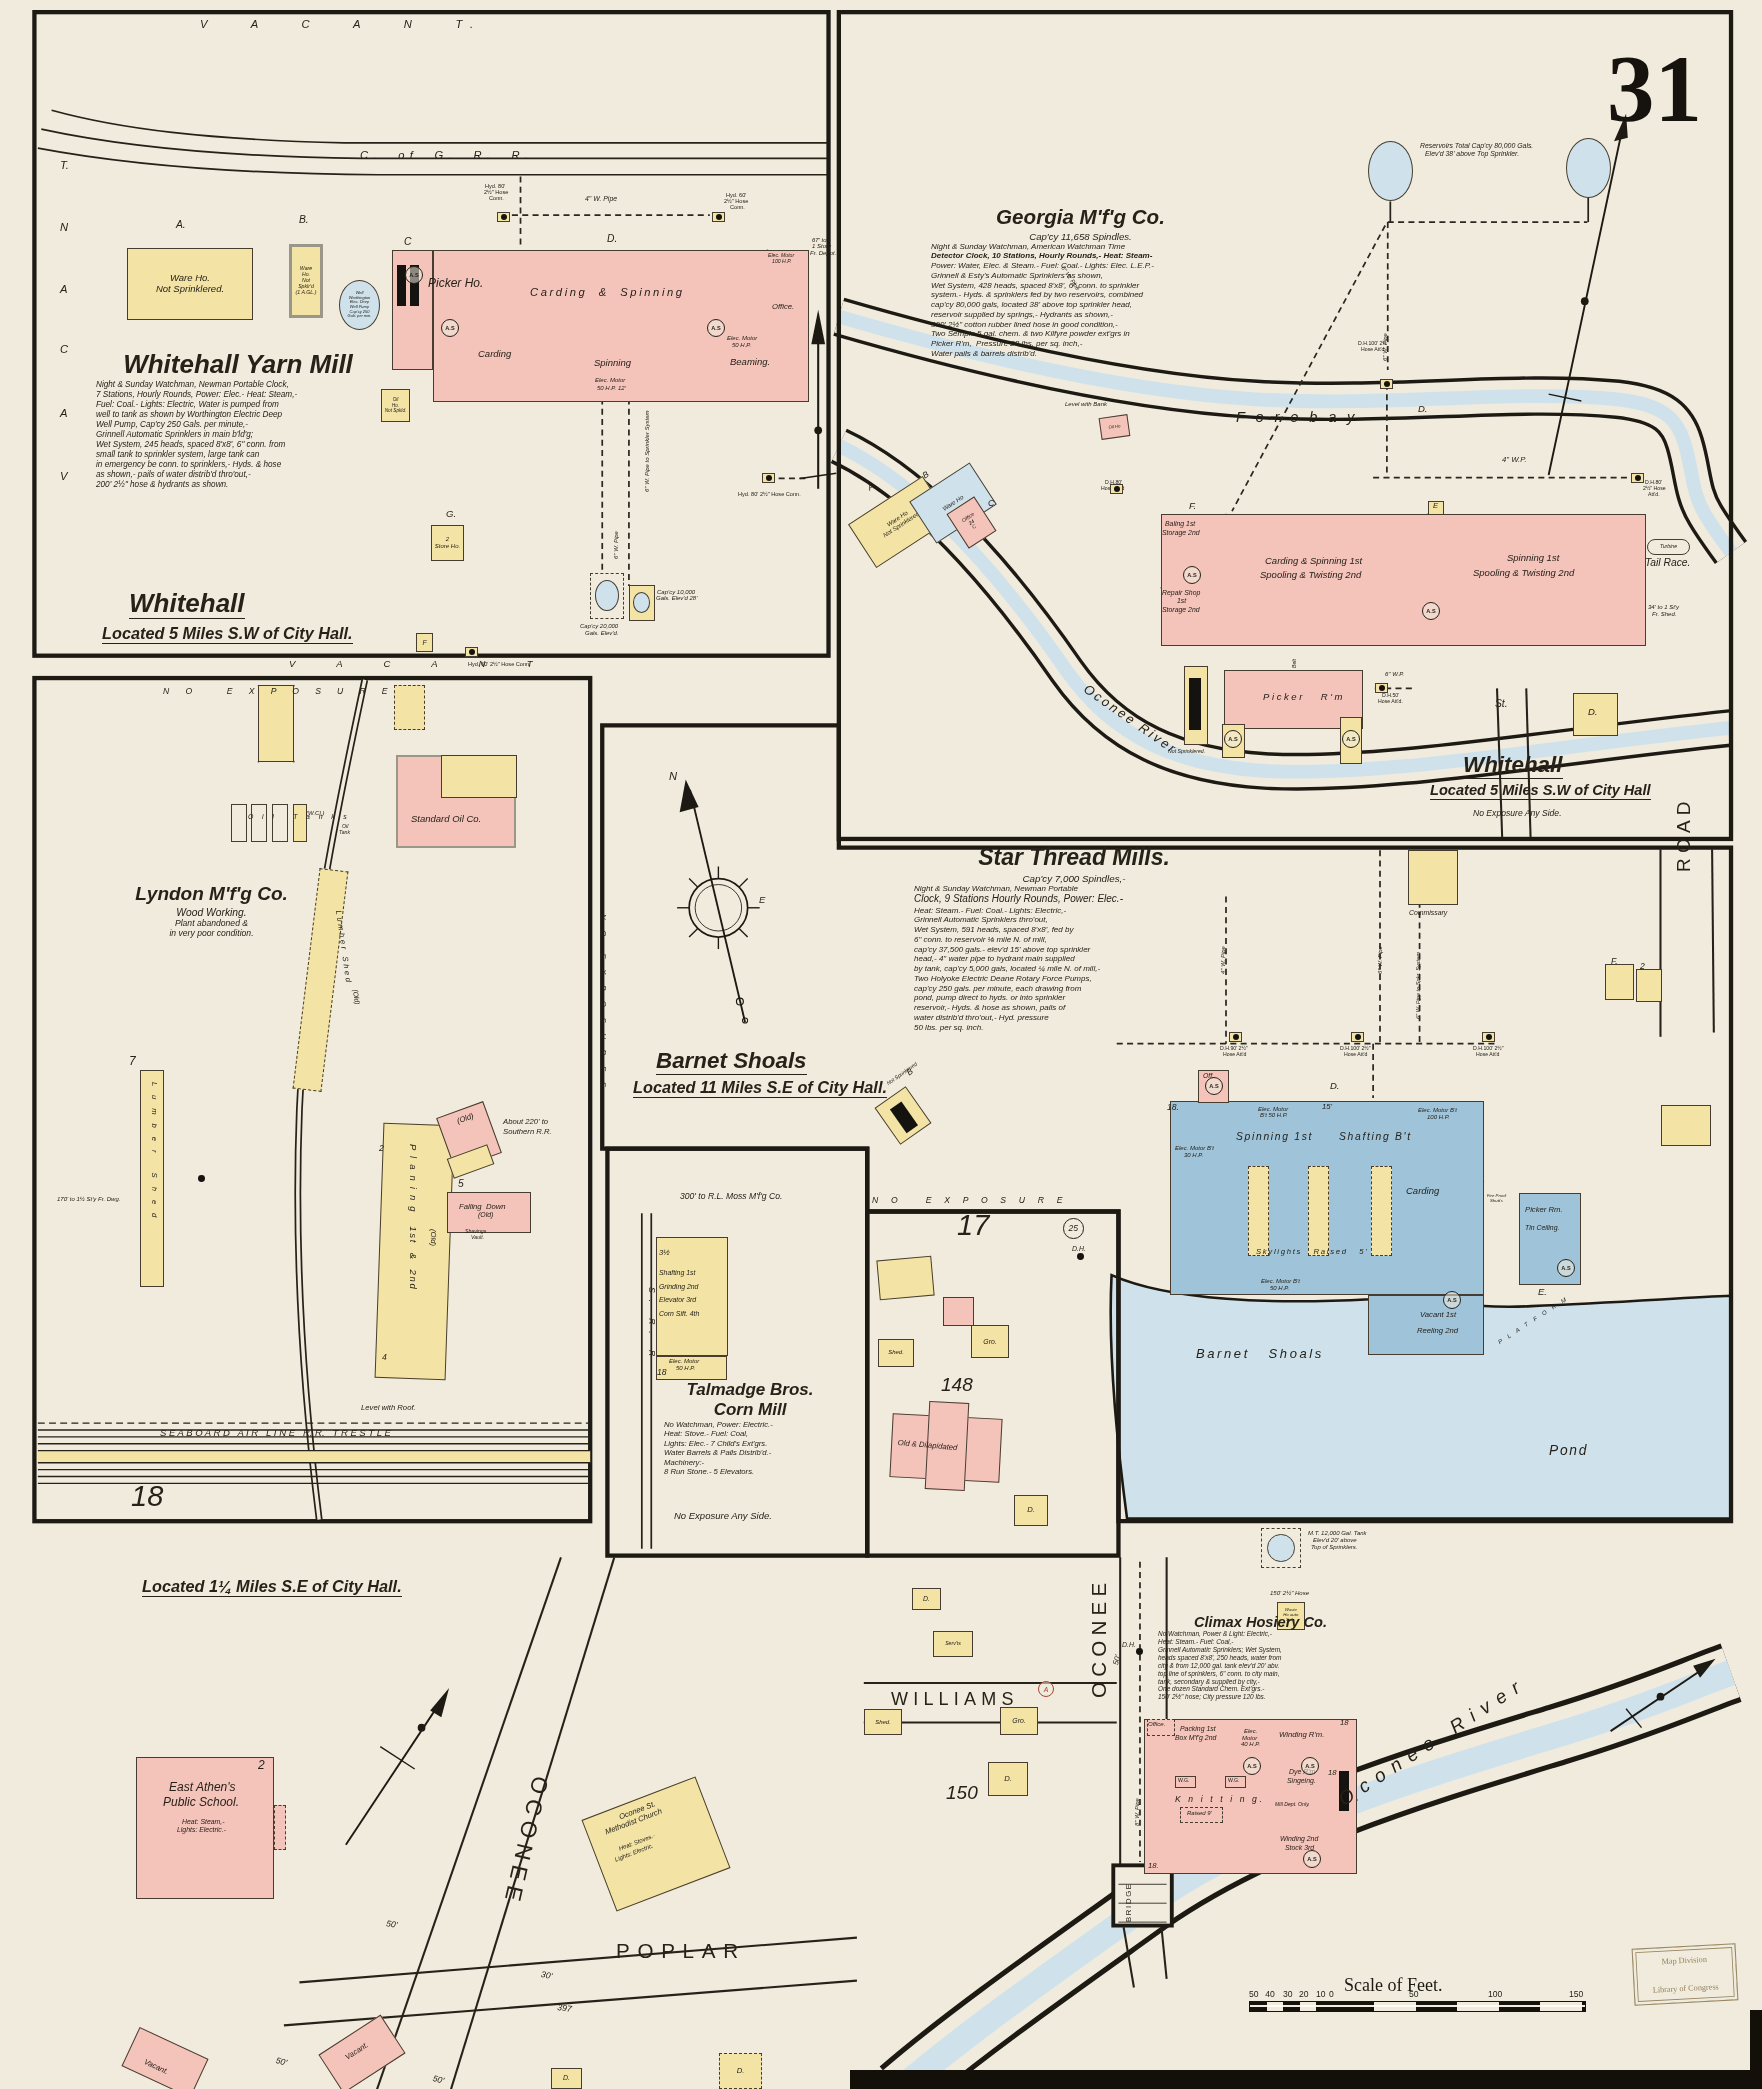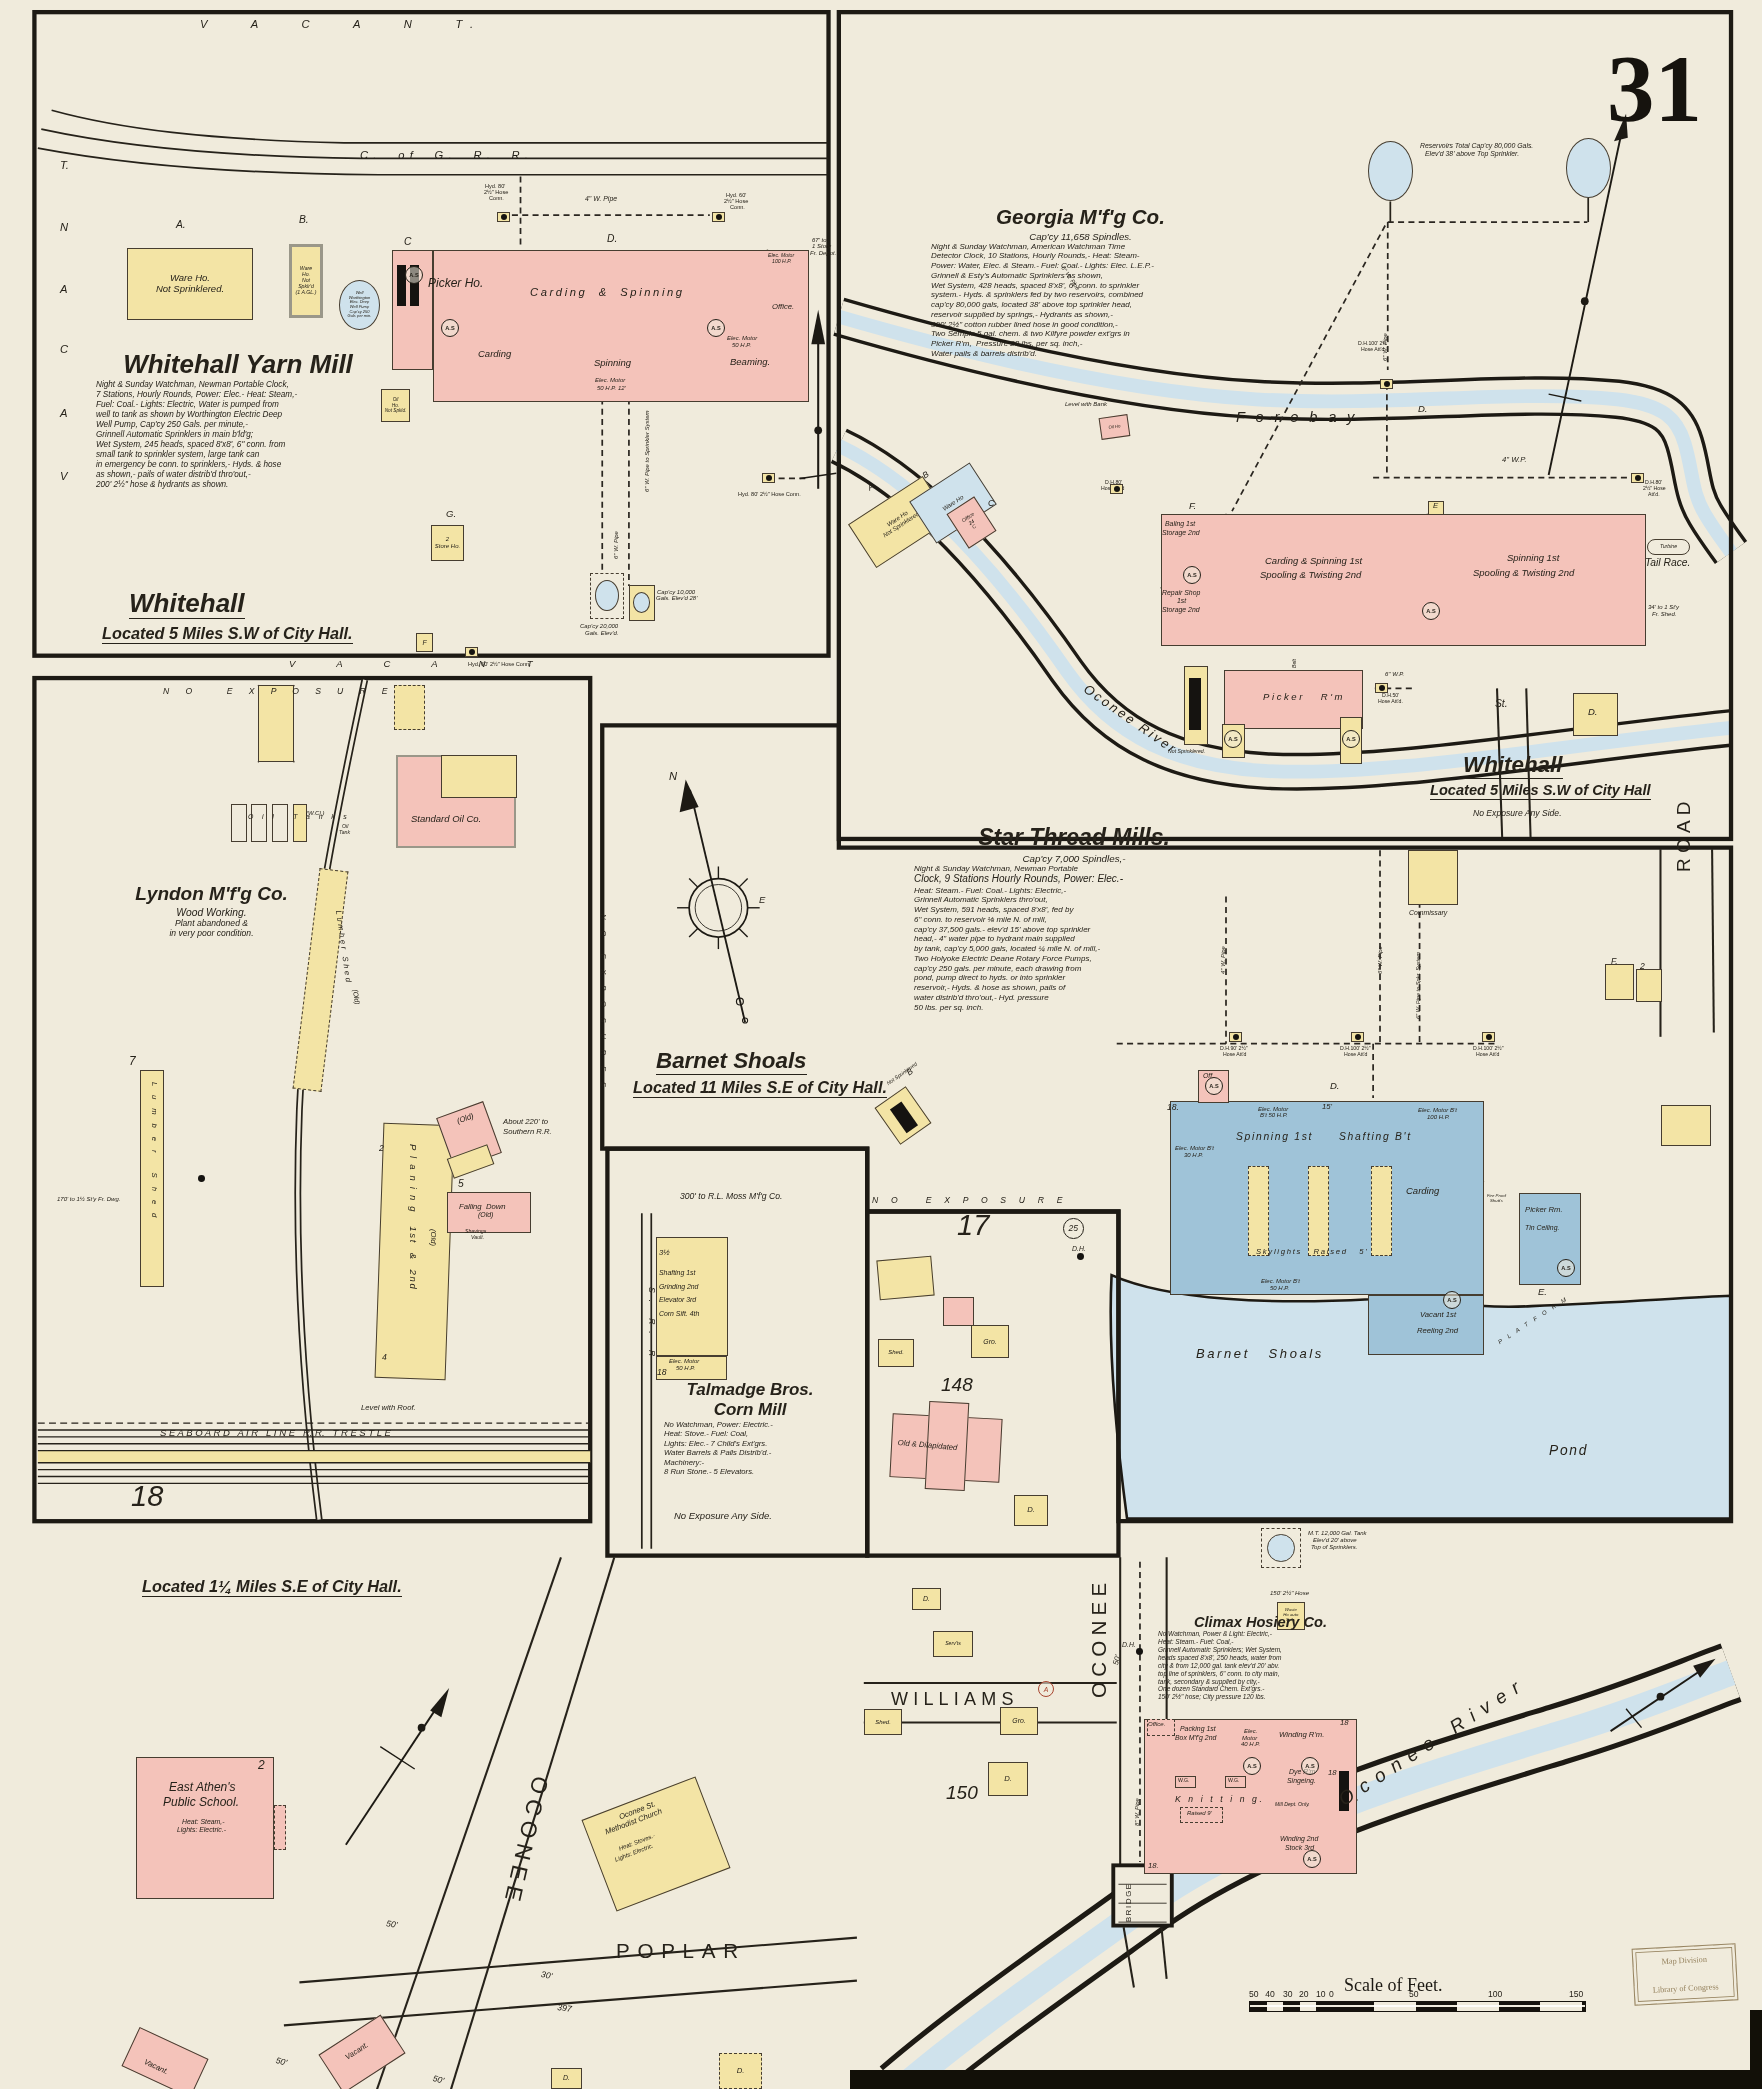--- a/index.html
+++ b/index.html
@@ -647,33 +647,33 @@
         <div class="tl" style="font-size: 8.2px; line-height: 1.22;">Wet System, 245 heads, spaced 8'x8', 6" conn. from</div>
         <div class="tl" style="font-size: 8.2px; line-height: 1.22;">small tank to sprinkler system, large tank can</div>
         <div class="tl" style="font-size: 8.2px; line-height: 1.22;">in emergency be conn. to sprinklers,- Hyds. &amp; hose</div>
         <div class="tl" style="font-size: 8.2px; line-height: 1.22;">as shown,- pails of water distrib'd thro'out,-</div>
         <div class="tl" style="font-size: 8.2px; line-height: 1.22;">200' 2½" hose &amp; hydrants as shown.</div>
       </div>
       <div class="tblock" style="left: 931px; top: 205px; width: 299px;">
         <div class="tt" style="font-size: 20.6px; text-align: center;">Georgia M'f'g Co.</div>
         <div class="ts" style="font-size: 9.6px;">Cap'cy 11,658 Spindles.</div>
         <div class="tl" style="font-size: 8px; line-height: 1.22;">Night &amp; Sunday Watchman, American Watchman Time</div>
-        <div class="tl" style="font-size: 8px; line-height: 1.22;">Detector Clock, 10 Stations, Hourly Rounds,- Heat: Steam-</div>
+        <div class="tl" style="font-size: 8px; line-height: 1.22; font-weight: bold;">Detector Clock, 10 Stations, Hourly Rounds,- Heat: Steam-</div>
         <div class="tl" style="font-size: 8px; line-height: 1.22;">Power: Water, Elec. &amp; Steam.- Fuel: Coal.- Lights: Elec. L.E.P.-</div>
         <div class="tl" style="font-size: 8px; line-height: 1.22;">Grinnell &amp; Esty's Automatic Sprinklers as shown,</div>
         <div class="tl" style="font-size: 8px; line-height: 1.22;">Wet System, 428 heads, spaced 8'x8', 6" conn. to sprinkler</div>
         <div class="tl" style="font-size: 8px; line-height: 1.22;">system.- Hyds. &amp; sprinklers fed by two reservoirs, combined</div>
         <div class="tl" style="font-size: 8px; line-height: 1.22;">cap'cy 80,000 gals, located 38' above top sprinkler head,</div>
         <div class="tl" style="font-size: 8px; line-height: 1.22;">reservoir supplied by springs,- Hydrants as shown,-</div>
         <div class="tl" style="font-size: 8px; line-height: 1.22;">300' 2½" cotton rubber lined hose in good condition,-</div>
         <div class="tl" style="font-size: 8px; line-height: 1.22;">Two Semple 5 gal. chem. &amp; two Kilfyre powder ext'grs in</div>
         <div class="tl" style="font-size: 8px; line-height: 1.22;">Picker R'm,  Pressure 28 lbs. per sq. inch,-</div>
         <div class="tl" style="font-size: 8px; line-height: 1.22;">Water pails &amp; barrels distrib'd.</div>
       </div>
-      <div class="tblock" style="left: 914px; top: 824px; width: 320px;">
+      <div class="tblock" style="left: 914px; top: 844px; width: 320px;">
         <div class="tt" style="font-size: 23px; text-align: center;">Star Thread Mills.</div>
         <div class="ts" style="font-size: 9.8px;">Cap'cy 7,000 Spindles,-</div>
         <div class="tl" style="font-size: 8px; line-height: 1.22;">Night &amp; Sunday Watchman, Newman Portable</div>
         <div class="tl" style="font-size: 10px; line-height: 1.22;">Clock, 9 Stations Hourly Rounds, Power: Elec.-</div>
         <div class="tl" style="font-size: 8px; line-height: 1.22;">Heat: Steam.- Fuel: Coal.- Lights: Electric,-</div>
         <div class="tl" style="font-size: 8px; line-height: 1.22;">Grinnell Automatic Sprinklers thro'out,</div>
         <div class="tl" style="font-size: 8px; line-height: 1.22;">Wet System, 591 heads, spaced 8'x8', fed by</div>
         <div class="tl" style="font-size: 8px; line-height: 1.22;">6" conn. to reservoir ⅛ mile N. of mill,</div>
         <div class="tl" style="font-size: 8px; line-height: 1.22;">cap'cy 37,500 gals.- elev'd 15' above top sprinkler</div>
         <div class="tl" style="font-size: 8px; line-height: 1.22;">head,- 4" water pipe to hydrant main supplied</div>

